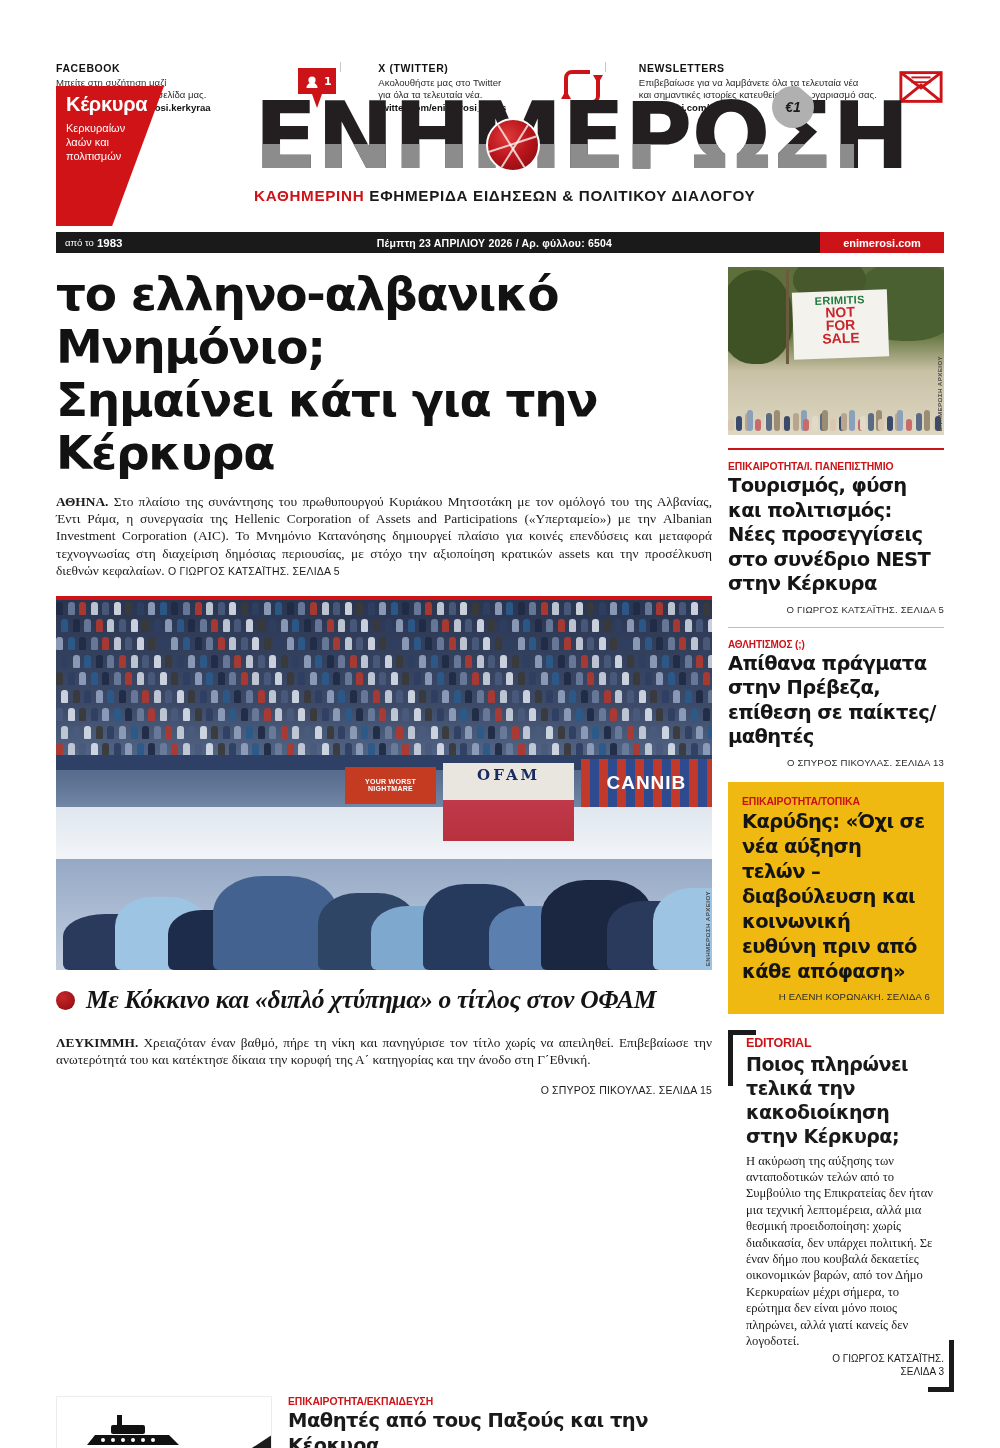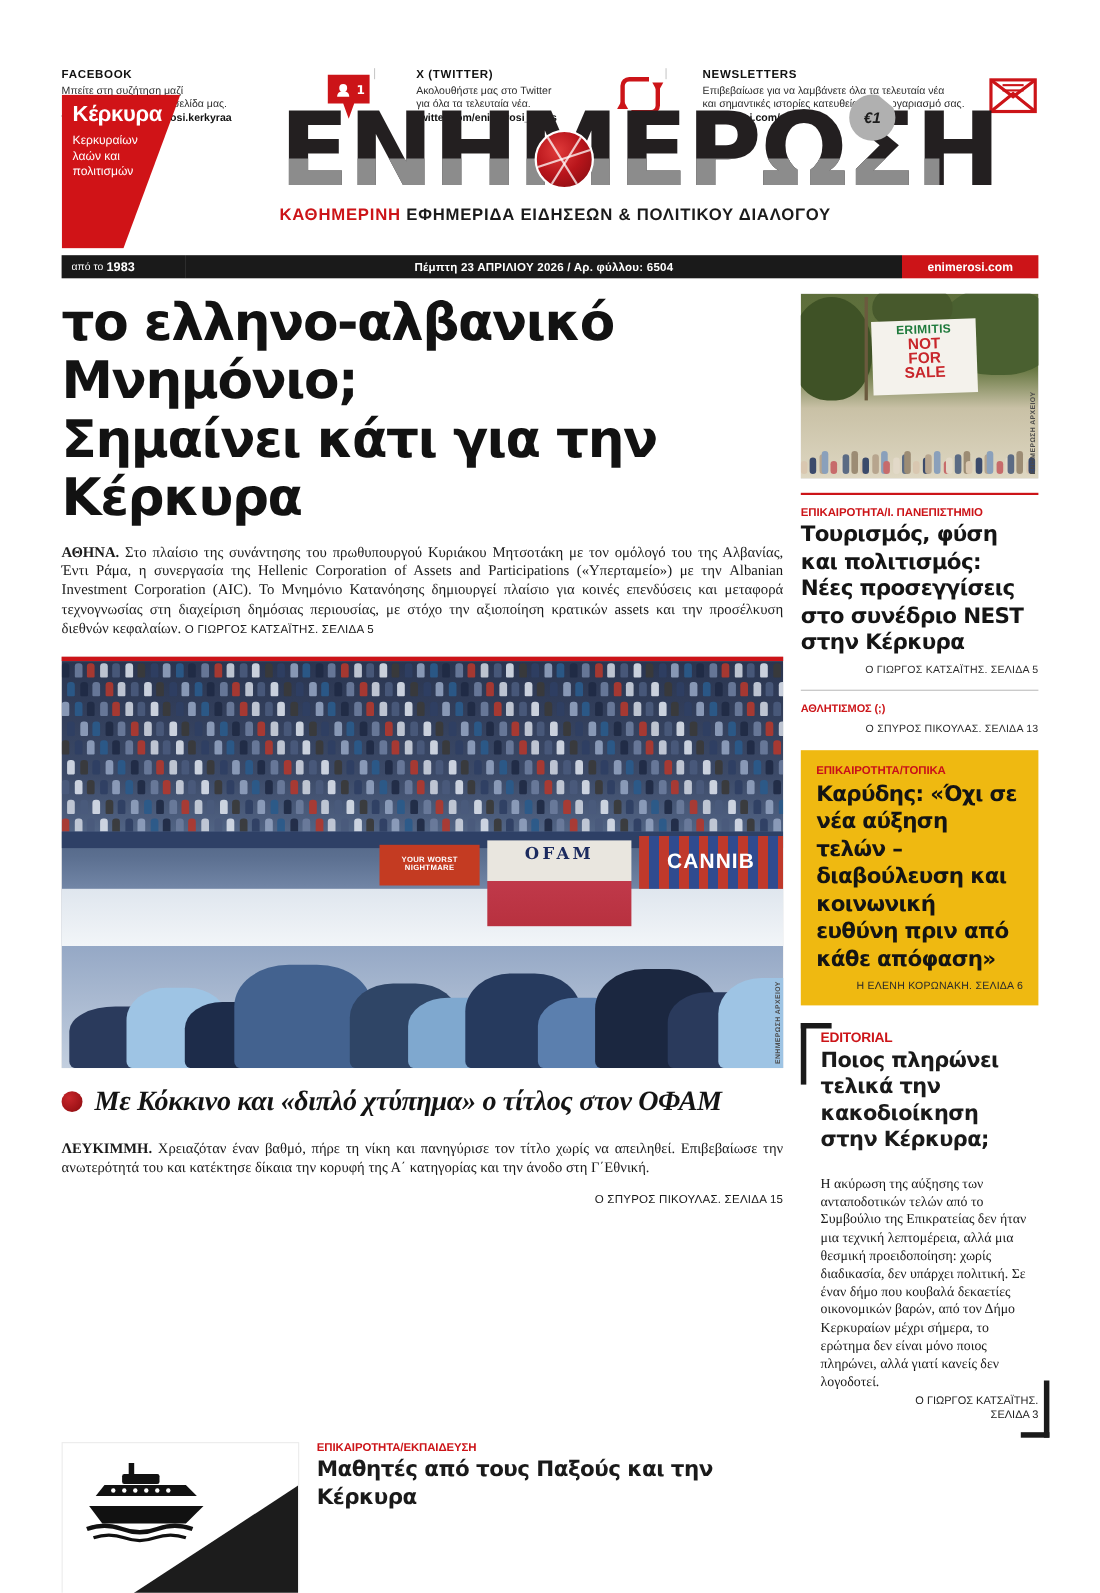--- a/index.html
+++ b/index.html
@@ -148,21 +148,21 @@
 
   .yellow-box { background: #efb911; padding: 14px 14px 12px 14px; margin-top: 14px; }
   .yellow-box .kicker { color: #c8101a; margin-top: 0; }
   .yellow-box .rc-head { font-size: 19.5px; line-height: 25px; color: #141414; }
   .yellow-box .rc-byline { color: #2a2a2a; }
 
   .editorial { position: relative; margin-top: 22px; padding-left: 18px; }
   .ed-bracket-tl { position: absolute; left: 0; top: -6px; width: 28px; height: 56px; border-left: 5px solid #1a1a1a; border-top: 5px solid #1a1a1a; }
   .ed-kicker { font-size: 12.5px; font-weight: bold; color: #cc1418; letter-spacing: -.2px; }
   .ed-head { font-family: "DejaVu Sans", sans-serif; font-weight: bold; font-size: 19px; line-height: 24px; letter-spacing: -.5px; margin-top: 2px; }
-  .ed-body { font-family: "Liberation Serif", serif; font-size: 12.6px; line-height: 16.4px; margin-top: 20px; text-align: left; }
+  .ed-body { font-family: "Liberation Serif", serif; font-size: 12.6px; line-height: 16.4px; margin-top: 5px; text-align: left; }
   .ed-byline { text-align: right; font-family: "Liberation Sans", sans-serif; font-size: 10px; margin-top: 3px; line-height: 13px; }
   .ed-bracket-br { position: absolute; right: -10px; bottom: -14px; width: 26px; height: 52px; border-right: 5px solid #1a1a1a; border-bottom: 5px solid #1a1a1a; }
 
   
   .bottom-row { display: flex; gap: 16px; margin-top: 18px; }
   .ad-box { width: 216px; height: 320px; position: relative; background: #ffffff; overflow: hidden; border: 1px solid #ececec; }
   .ad-black { position: absolute; inset: 0; background: #1c1c1c; clip-path: polygon(100% 12%, 100% 100%, 0 100%, 0 56%); }
   .ad-ship { position: absolute; left: 14px; top: 14px; width: 124px; height: 80px; }
 
   .edu-col { width: 424px; }
@@ -886,20 +886,21 @@
       <div>
         <div class="kicker">ΕΠΙΚΑΙΡΟΤΗΤΑ/Ι. ΠΑΝΕΠΙΣΤΗΜΙΟ</div>
         <div class="rc-head">Τουρισμός, φύση και πολιτισμός: Νέες προσεγγίσεις στο συνέδριο NEST στην Κέρκυρα</div>
         <div class="rc-byline">Ο ΓΙΩΡΓΟΣ ΚΑΤΣΑΪΤΗΣ. ΣΕΛΙΔΑ 5</div>
       </div>
 
       <div class="rule-thin"></div>
 
       <div>
         <div class="kicker small">ΑΘΛΗΤΙΣΜΟΣ (;)</div>
+        <div class="rc-head">Απίθανα πράγματα στην Πρέβεζα, επίθεση σε παίκτες/μαθητές</div>
         <div class="rc-byline">Ο ΣΠΥΡΟΣ ΠΙΚΟΥΛΑΣ. ΣΕΛΙΔΑ 13</div>
       </div>
 
       <div class="yellow-box">
         <div class="kicker">ΕΠΙΚΑΙΡΟΤΗΤΑ/ΤΟΠΙΚΑ</div>
         <div class="rc-head">Καρύδης: «Όχι σε νέα αύξηση τελών – διαβούλευση και κοινωνική ευθύνη πριν από κάθε απόφαση»</div>
         <div class="rc-byline">Η ΕΛΕΝΗ ΚΟΡΩΝΑΚΗ. ΣΕΛΙΔΑ 6</div>
       </div>
 
       <div class="editorial">

